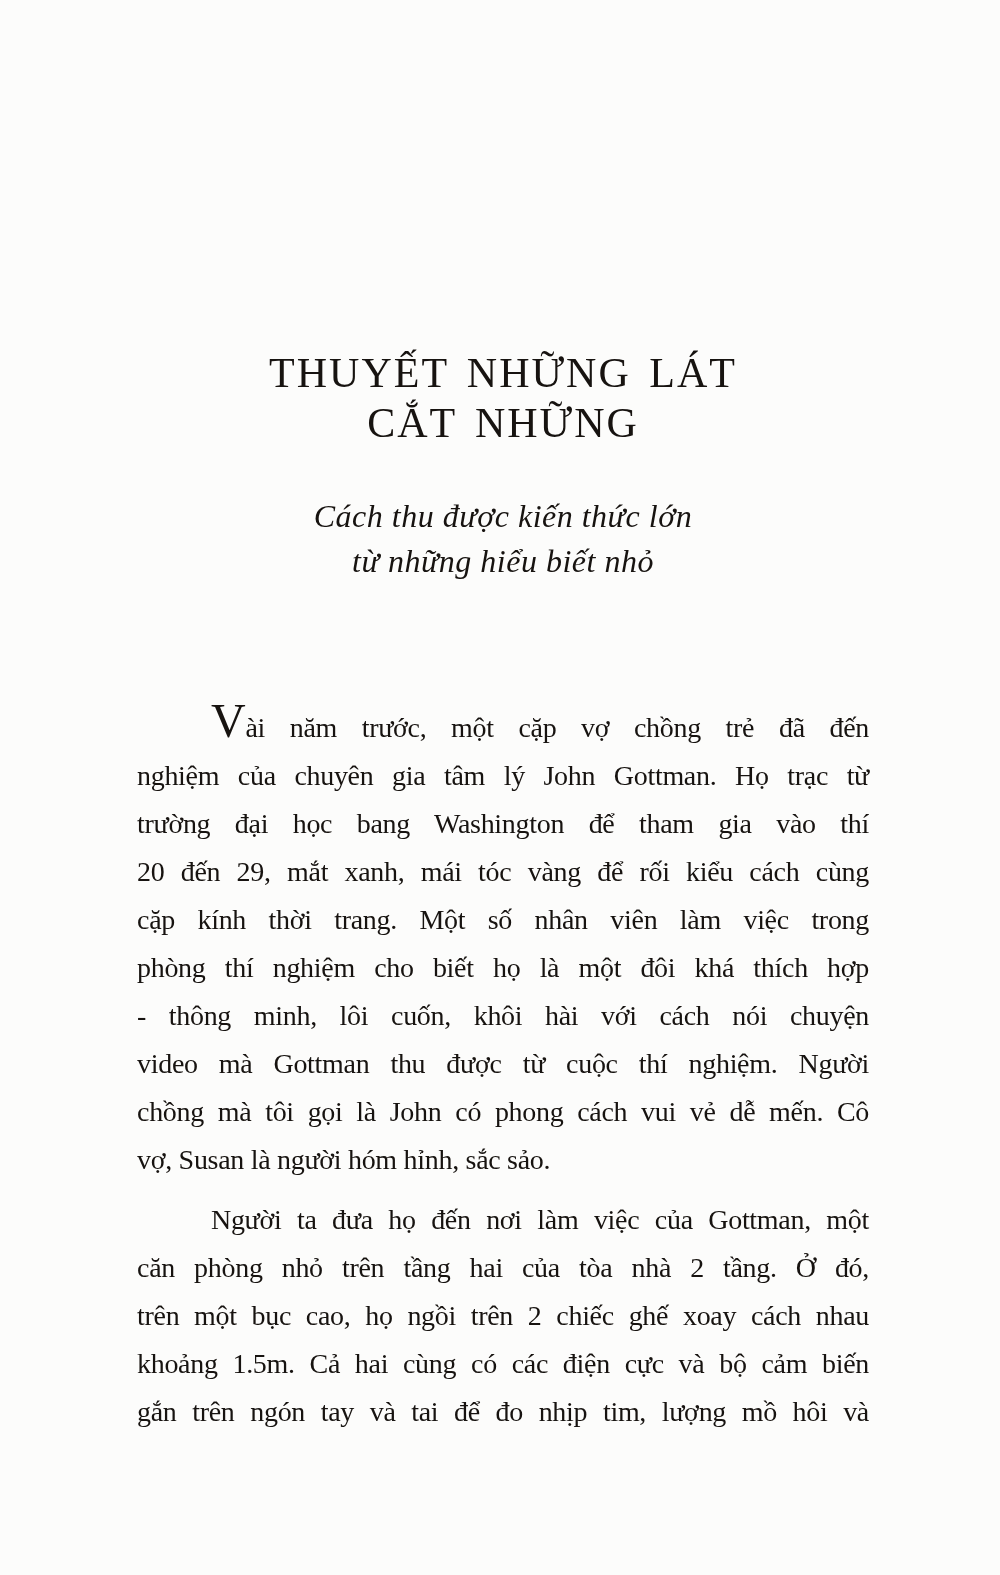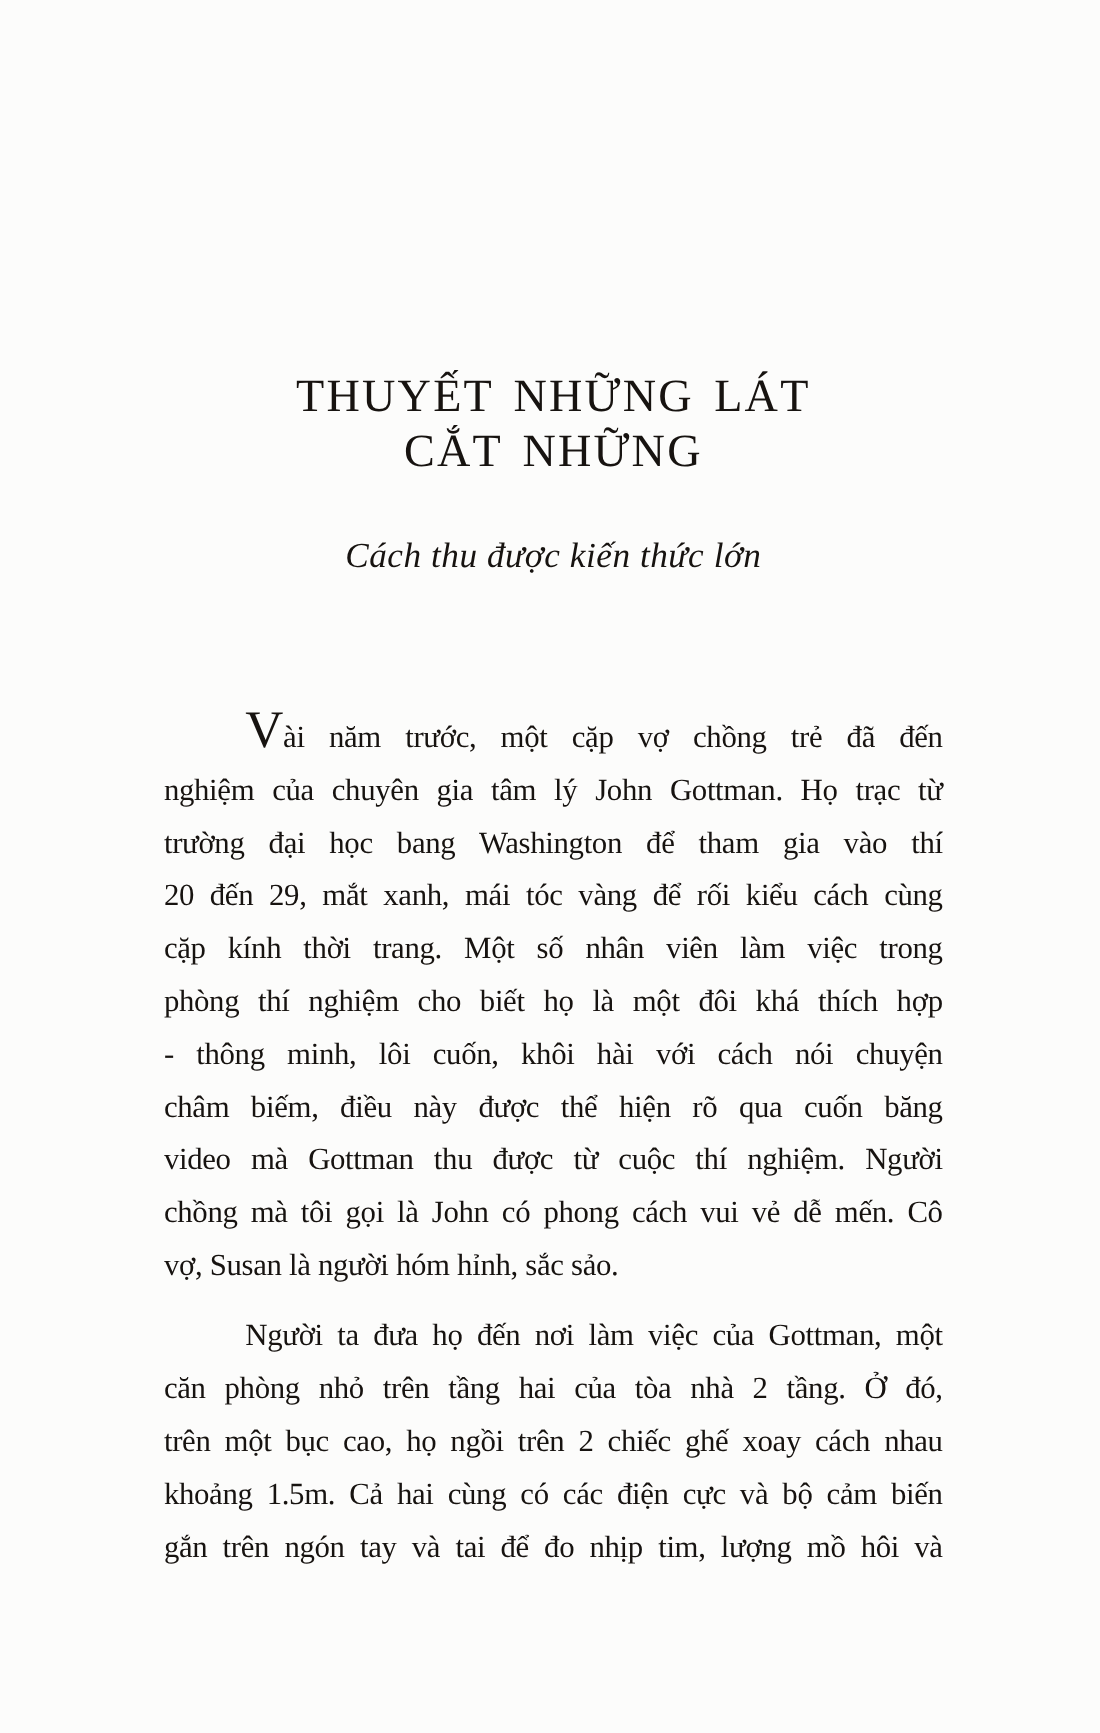--- a/index.html
+++ b/index.html
@@ -18,21 +18,21 @@
     position: relative;
     width: 1000px;
     height: 1575px;
   }
   .column {
     width: 740px;
     margin-left: 133px;
   }
   
   .chapter-title {
-    margin: 0;
+    margin: 12px;
     padding-top: 336px;
     text-align: center;
     font-weight: normal;
     font-size: 42px;
     line-height: 50px;
     letter-spacing: 2px;
     word-spacing: 6px;
   }
   .title-line { display: block; }
   .chapter-subtitle {
@@ -44,21 +44,21 @@
     line-height: 45px;
     letter-spacing: 0.5px;
   }
   .subtitle-line { display: block; }
   
   .body-text {
     margin-top: 120px;
     font-size: 28px;
     letter-spacing: -0.3px;
   }
-  .paragraph { margin: 16px; }
+  .paragraph { margin: 4px; }
   .paragraph-2 { margin-top: 12px; }
   .line {
     display: block;
     line-height: 48px;
     white-space: nowrap;
     text-align: justify;
     text-align-last: justify;
   }
   .line.final {
     text-align: center;
@@ -77,34 +77,34 @@
 <div class="page">
   <div class="column">
 
     <header>
       <h1 class="chapter-title">
         <span class="title-line">THUYẾT NHỮNG LÁT</span>
         <span class="title-line">CẮT NHỮNG</span>
       </h1>
       <h2 class="chapter-subtitle">
         <span class="subtitle-line">Cách thu được kiến thức lớn</span>
+        <span class="subtitle-line">từ những hiểu biết nhỏ</span>
       </h2>
     </header>
 
     <main class="body-text">
 
       <p class="paragraph paragraph-1">
         <span class="line indent"><span class="dropcap">V</span><span>ài năm trước, một cặp vợ chồng trẻ đã đến</span></span>
         <span class="line">nghiệm của chuyên gia tâm lý John Gottman. Họ trạc từ</span>
         <span class="line">trường đại học bang Washington để tham gia vào thí</span>
         <span class="line">20 đến 29, mắt xanh, mái tóc vàng để rối kiểu cách cùng</span>
         <span class="line">cặp kính thời trang. Một số nhân viên làm việc trong</span>
         <span class="line">phòng thí nghiệm cho biết họ là một đôi khá thích hợp</span>
         <span class="line">- thông minh, lôi cuốn, khôi hài với cách nói chuyện</span>
-        <span class="line">châm biếm, điều này được thể hiện rõ qua cuốn băng</span>
         <span class="line">video mà Gottman thu được từ cuộc thí nghiệm. Người</span>
         <span class="line">chồng mà tôi gọi là John có phong cách vui vẻ dễ mến. Cô</span>
         <span class="line final">vợ, Susan là người hóm hỉnh, sắc sảo.</span>
       </p>
 
       <p class="paragraph paragraph-2">
         <span class="line indent">Người ta đưa họ đến nơi làm việc của Gottman, một</span>
         <span class="line">căn phòng nhỏ trên tầng hai của tòa nhà 2 tầng. Ở đó,</span>
         <span class="line">trên một bục cao, họ ngồi trên 2 chiếc ghế xoay cách nhau</span>
         <span class="line">khoảng 1.5m. Cả hai cùng có các điện cực và bộ cảm biến</span>

